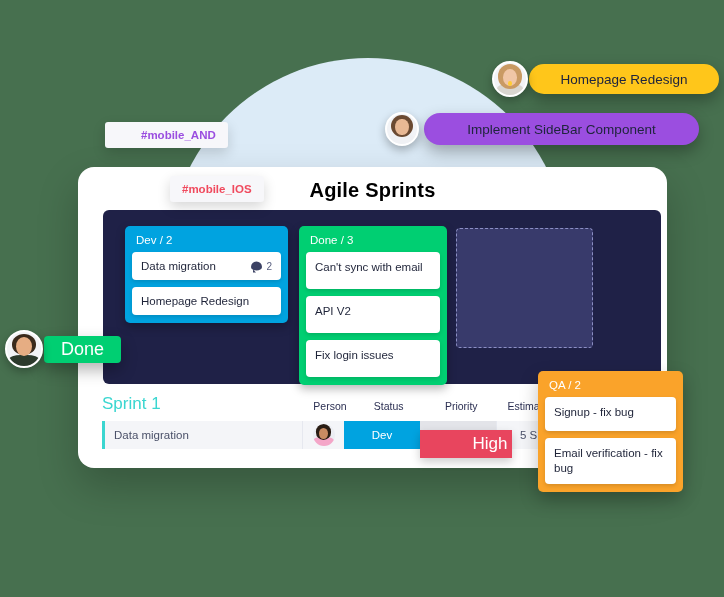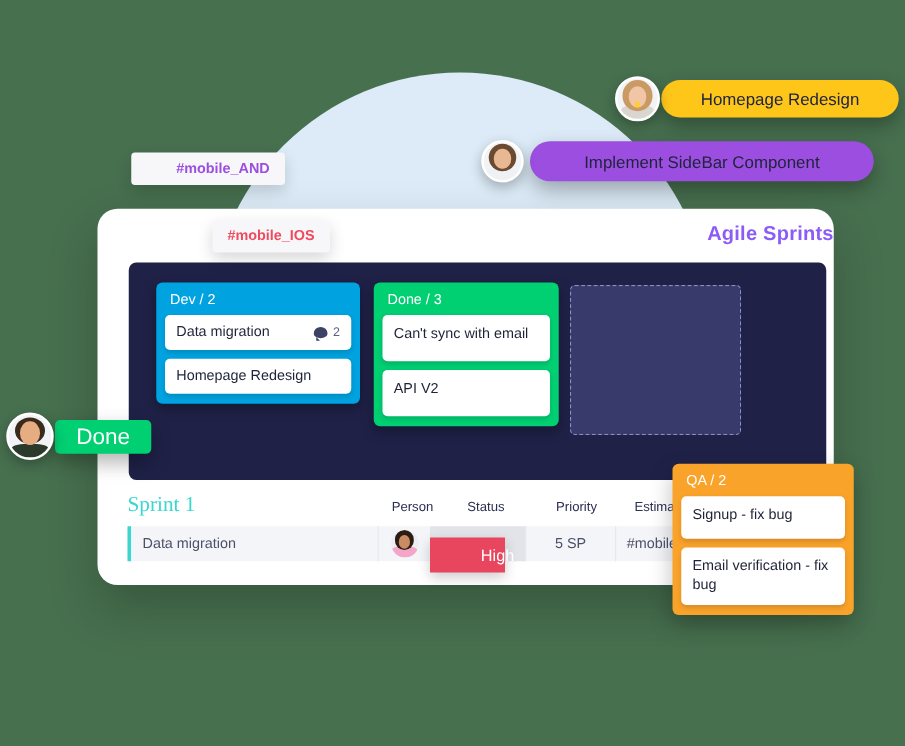--- a/index.html
+++ b/index.html
@@ -26,24 +26,24 @@
     width: 589px; height: 301px;
     background: #ffffff;
     border-radius: 16px;
     box-shadow: 0 18px 40px rgba(0,0,0,0.22);
     overflow: visible;
   }
 
   .board-title {
     position: absolute;
     left: 0; top: 12px; width: 100%;
-    text-align: right;
-    font-size: 16px;
+    text-align: center;
+    font-size: 20px;
     font-weight: bold;
-    color: #8b5cf6;
+    color: #000000;
     letter-spacing: .2px;
   }
 
   
   .board {
     position: absolute;
     left: 25px; top: 43px;
     width: 558px; height: 174px;
     background: #1f2147;
     border-radius: 6px;
@@ -134,21 +134,21 @@
     box-shadow: 0 8px 18px rgba(0,0,0,0.25);
     z-index: 12;
     margin-top: 16px;
   }
   .col-qa .card { min-height: 34px; }
 
   
   .sprint-section { position: absolute; left: 24px; top: 227px; width: 546px; }
   .sprint-title {
     font-size: 17px; color: #3ad6d0; font-weight: normal;
-    position: absolute; left: 0; top: 0; font-family: Liberation Serif, serif;
+    position: absolute; left: 0; top: 0;
   }
   .table-head {
     position: absolute; left: 200px; top: 5px;
     width: 346px; display: flex; align-items: center;
   }
   .th {
     font-size: 10.5px; color: #2b2f52; text-align: center; margin-left: 11px;
   }
   .th-person { width: 42px; }
   .th-status { width: 76px; }
@@ -185,24 +185,24 @@
   .cell-status {
     width: 76px; background: #00a3e0; color: #fff;
     display: flex; align-items: center; justify-content: center;
     font-size: 11.5px;
   }
   .cell-priority-wrap {
     width: 76px; background: #e3e4e9; position: relative;
   }
   .priority-chip {
     position: absolute; left: 0; top: 9px;
-    width: 60px; height: 28px;
+    width: 92px; height: 28px;
     background: #e8455e; color: #fff;
     display: flex; align-items: center; justify-content: center;
-    font-size: 13px;
+    font-size: 17px;
     box-shadow: 0 4px 10px rgba(0,0,0,0.2);
     z-index: 5;
     padding-left: 48px;
   }
   .cell-estimation {
     width: 72px; background: #f4f5f8; color: #4b5169;
     display: flex; align-items: center; justify-content: center;
     font-size: 11.5px; border-left: 1px solid #e6e8ef;
   }
   .cell-epics {
@@ -314,20 +314,21 @@
       </div>
       <div class="card">
         <span>Homepage Redesign</span>
       </div>
     </div>
 
     <div class="column col-done">
       <div class="column-title">Done / 3</div>
       <div class="card">Can't sync with email</div>
       <div class="card">API V2</div>
+      <div class="card">Fix login issues</div>
     </div>
 
     <div class="dropzone"></div>
   </div>
 
   <div class="col-qa">
     <div class="column-title">QA / 2</div>
     <div class="card">Signup - fix bug</div>
     <div class="card">Email verification - fix bug</div>
   </div>
@@ -351,20 +352,21 @@
       <div class="cell-name">Data migration</div>
       <div class="cell-person">
         <span class="avatar-mini">
           <span class="face f4">
             <span class="body"></span>
               <span class="hair"></span>
               <span class="skin"></span>
           </span>
         </span>
       </div>
+      <div class="cell-status">Dev</div>
       <div class="cell-priority-wrap">
         <div class="priority-chip">High</div>
       </div>
       <div class="cell-estimation">5 SP</div>
       <div class="cell-epics">#mobile</div>
       <div class="cell-blank"></div>
     </div>
   </div>
 </div>
 

